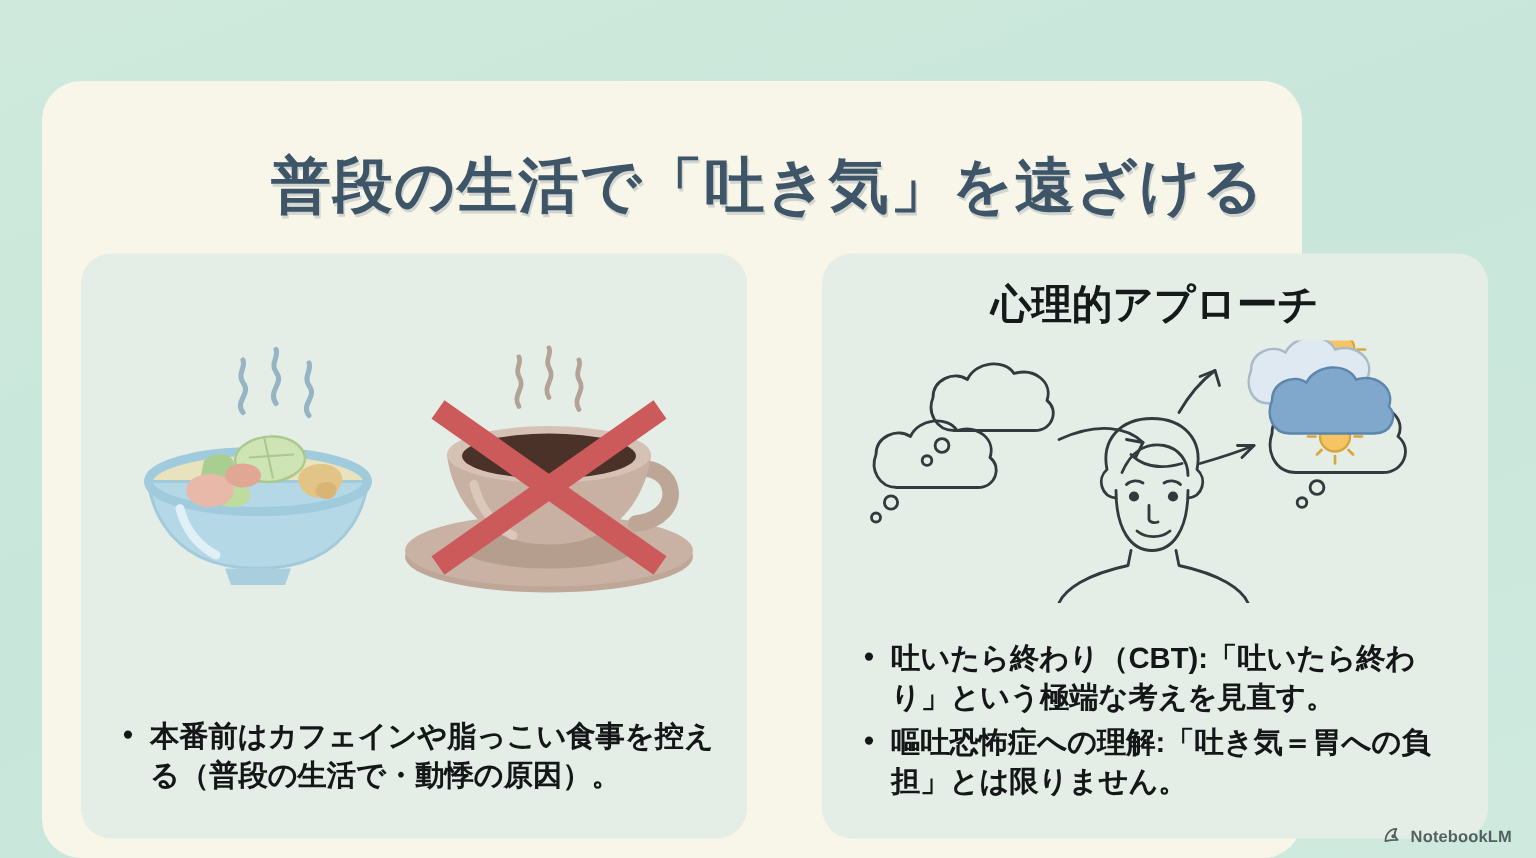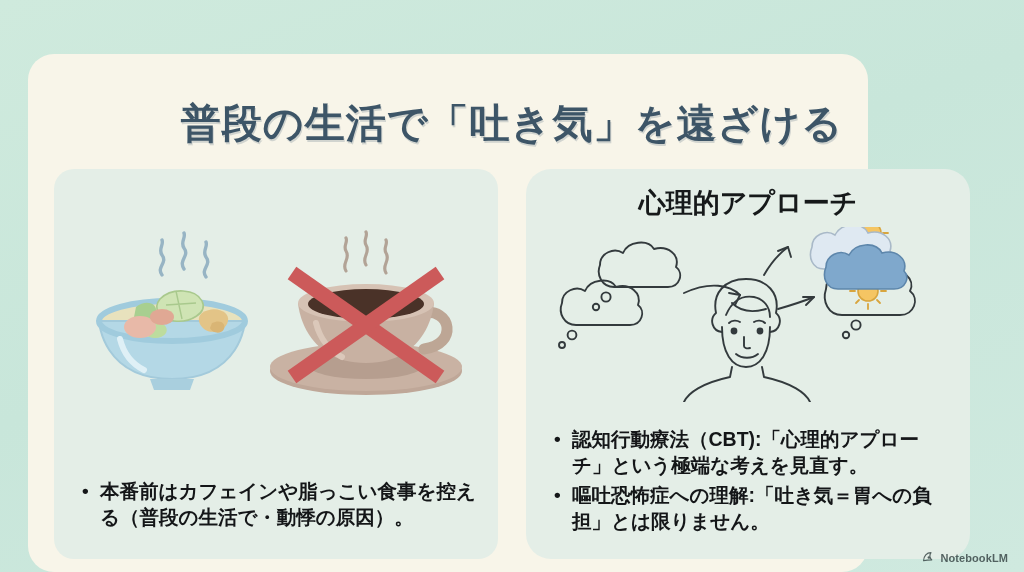--- a/index.html
+++ b/index.html
@@ -45,21 +45,21 @@
   }
   .panel {
     position: absolute;
     top: 115px;
     width: 444px;
     height: 390px;
     background: #e4eee7;
     border-radius: 20px;
   }
   #panel-left  { left: 26px; }
-  #panel-right { left: 498px; border-radius: 25px; }
+  #panel-right { left: 520px; }
   .panel-title {
     position: absolute;
     top: 16px;
     left: 0;
     width: 100%;
     text-align: center;
     font-size: 27px;
     font-weight: bold;
     color: #16191a;
     white-space: nowrap;
@@ -248,21 +248,21 @@
             <line x1="357" y1="-6" x2="354" y2="-3"></line>
             <line x1="331" y1="18" x2="334" y2="15"></line>
             <line x1="357" y1="18" x2="354" y2="15"></line>
           </g>
           <path d="M286 20 C286 8 300 2 309 8 C315 -4 336 -6 342 6 C356 2 368 12 364 24 C370 30 366 42 354 42 L298 42 C286 42 282 30 286 20 Z" fill="#dfe9f2" stroke="#a9b9c8" stroke-width="1.6"></path>
           <path d="M300 40 C300 28 314 22 323 28 C329 16 350 14 356 26 C370 22 382 32 378 44 C384 50 380 62 368 62 L312 62 C300 62 296 50 300 40 Z" fill="#7fa8cc" stroke="#5d86ab" stroke-width="1.6"></path>
         </svg>
       </div>
 
       <ul class="bullets">
-        <li>認知行動療法（CBT):「心理的アプローチ」という極端な考えを見直す。</li>
+        <li>吐いたら終わり（CBT):「吐いたら終わり」という極端な考えを見直す。</li>
         <li>嘔吐恐怖症への理解:「吐き気＝胃への負担」とは限りません。</li>
       </ul>
     </div>
 
   </div>
 
   <div id="watermark">
     <span>
       <svg width="13" height="13" viewBox="0 0 16 16" aria-hidden="true">
         <path d="M2 12 C2 6 6 2 11 2 C9 5 9 8 12 11 C9 11 6 11 2 12 Z" fill="none" stroke="#3c4a4a" stroke-width="1.5" stroke-linejoin="round"></path>

